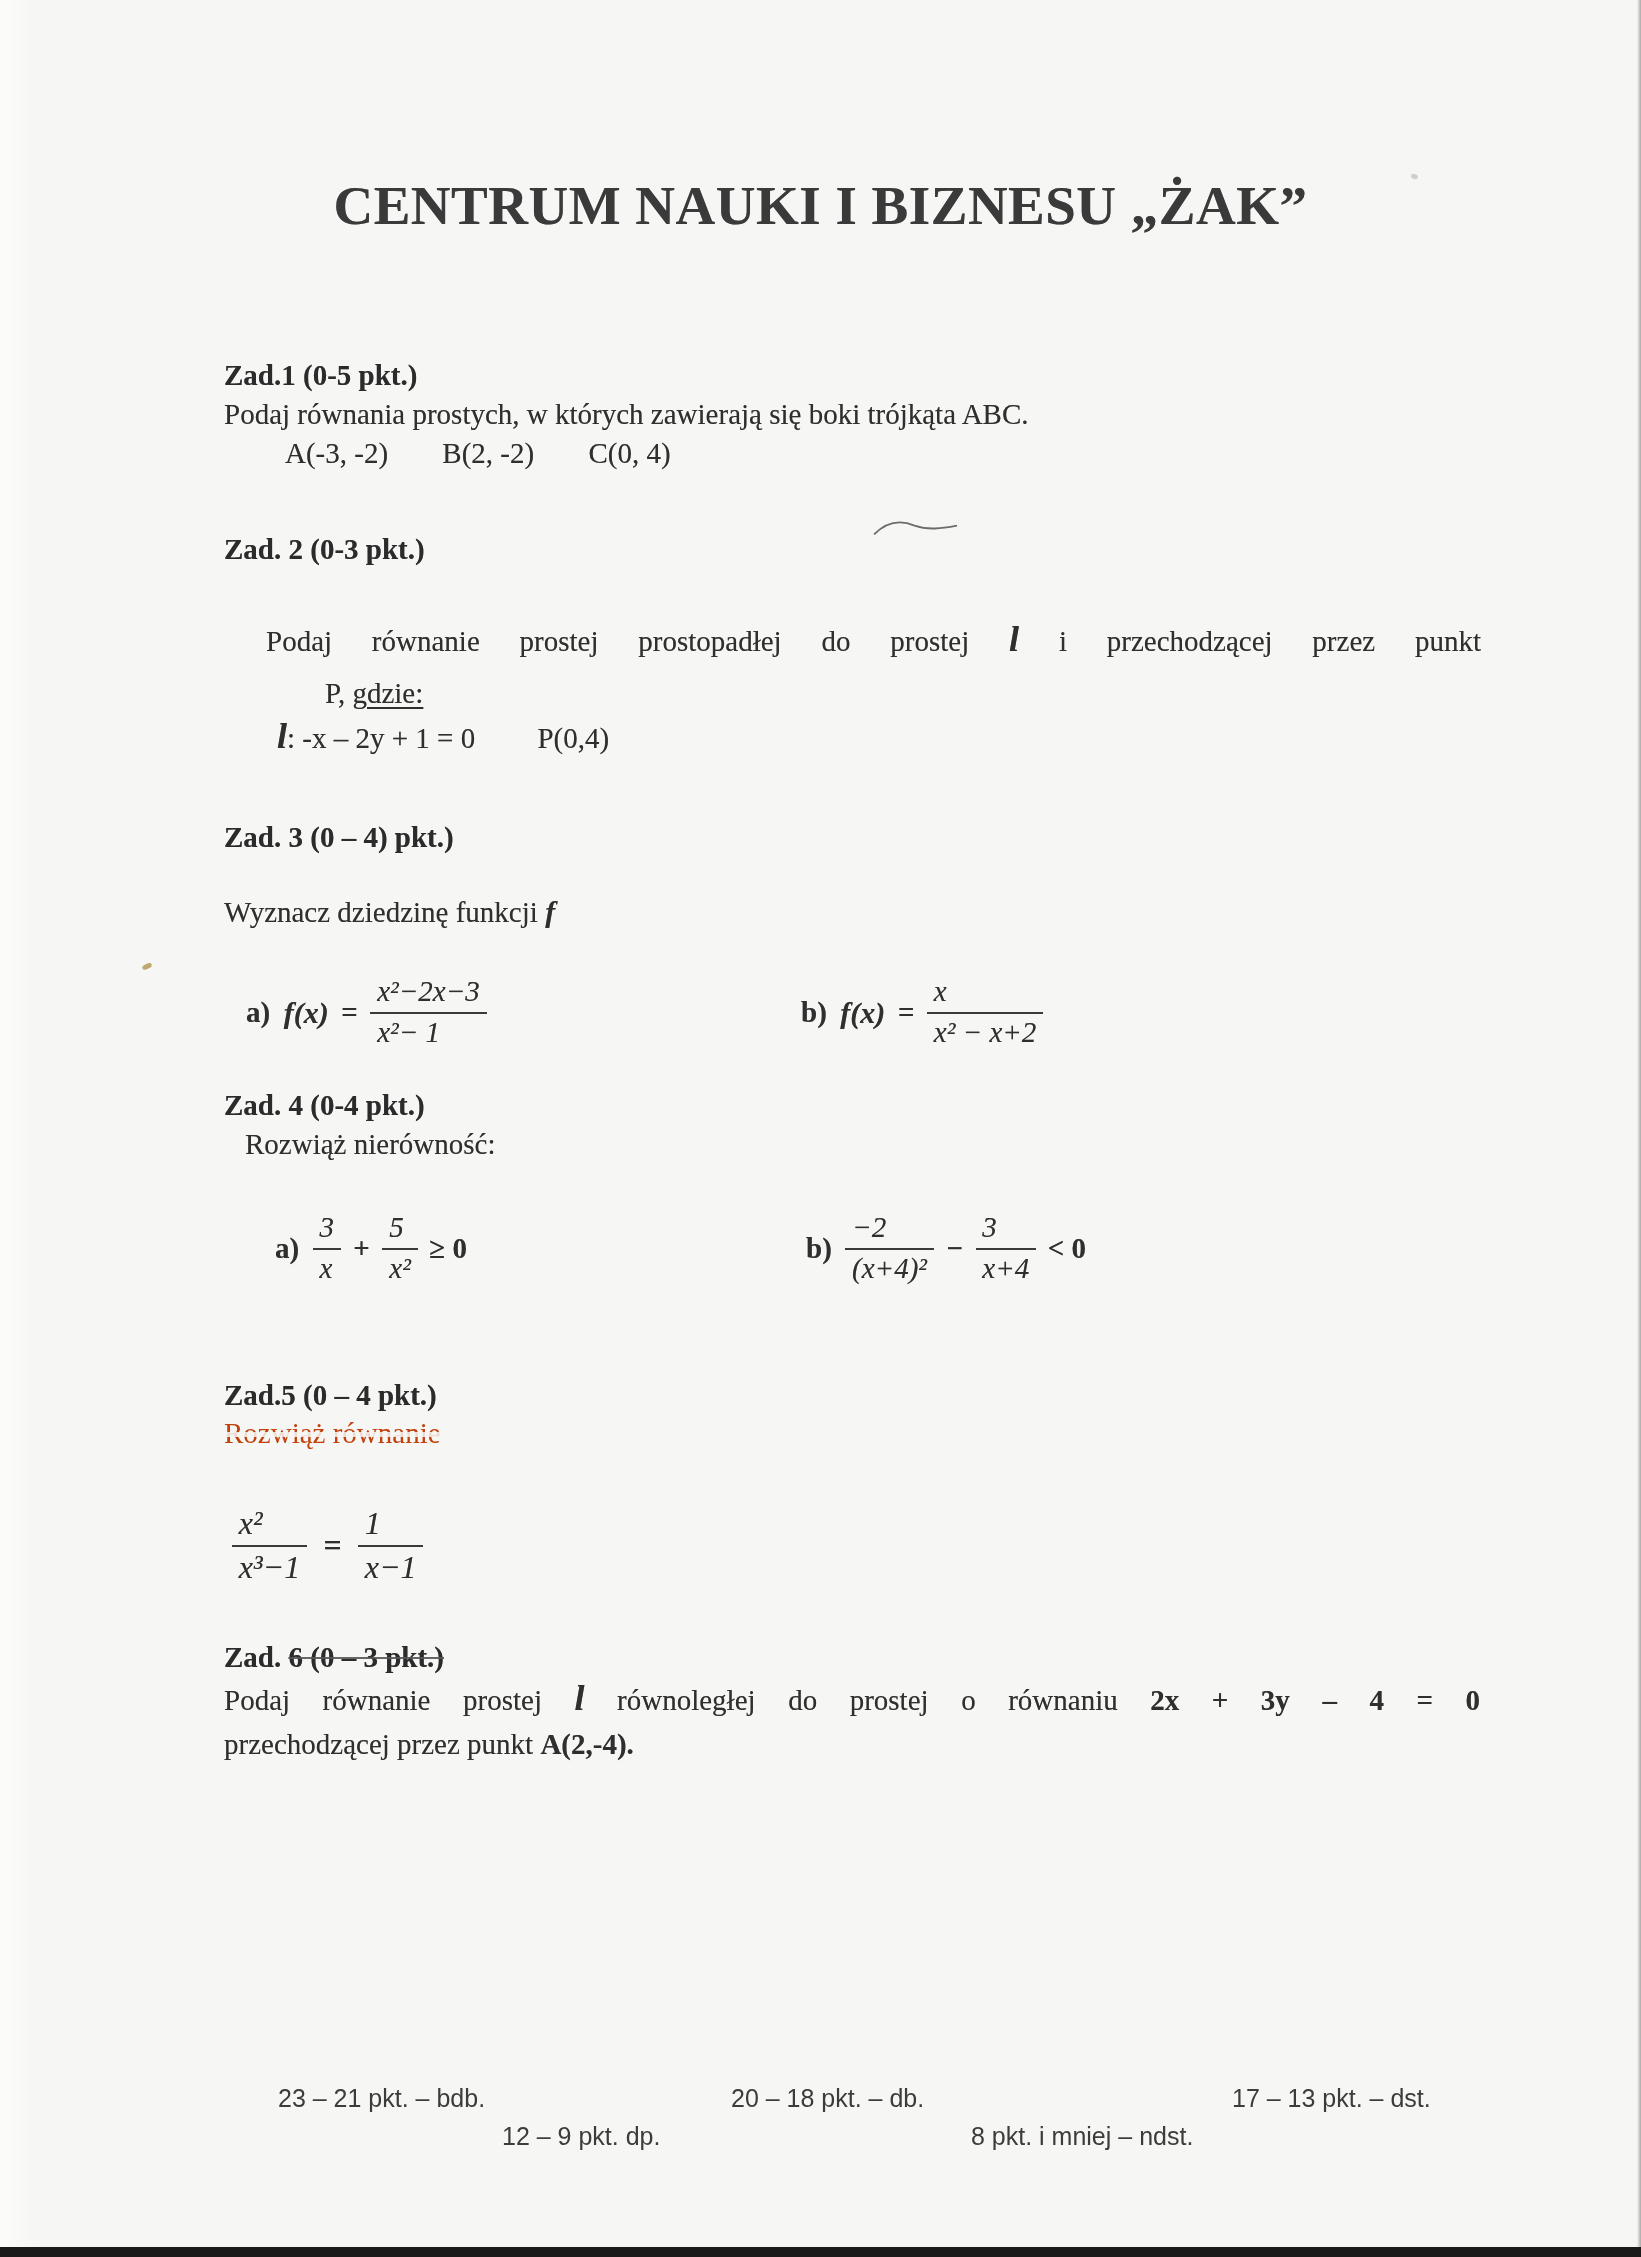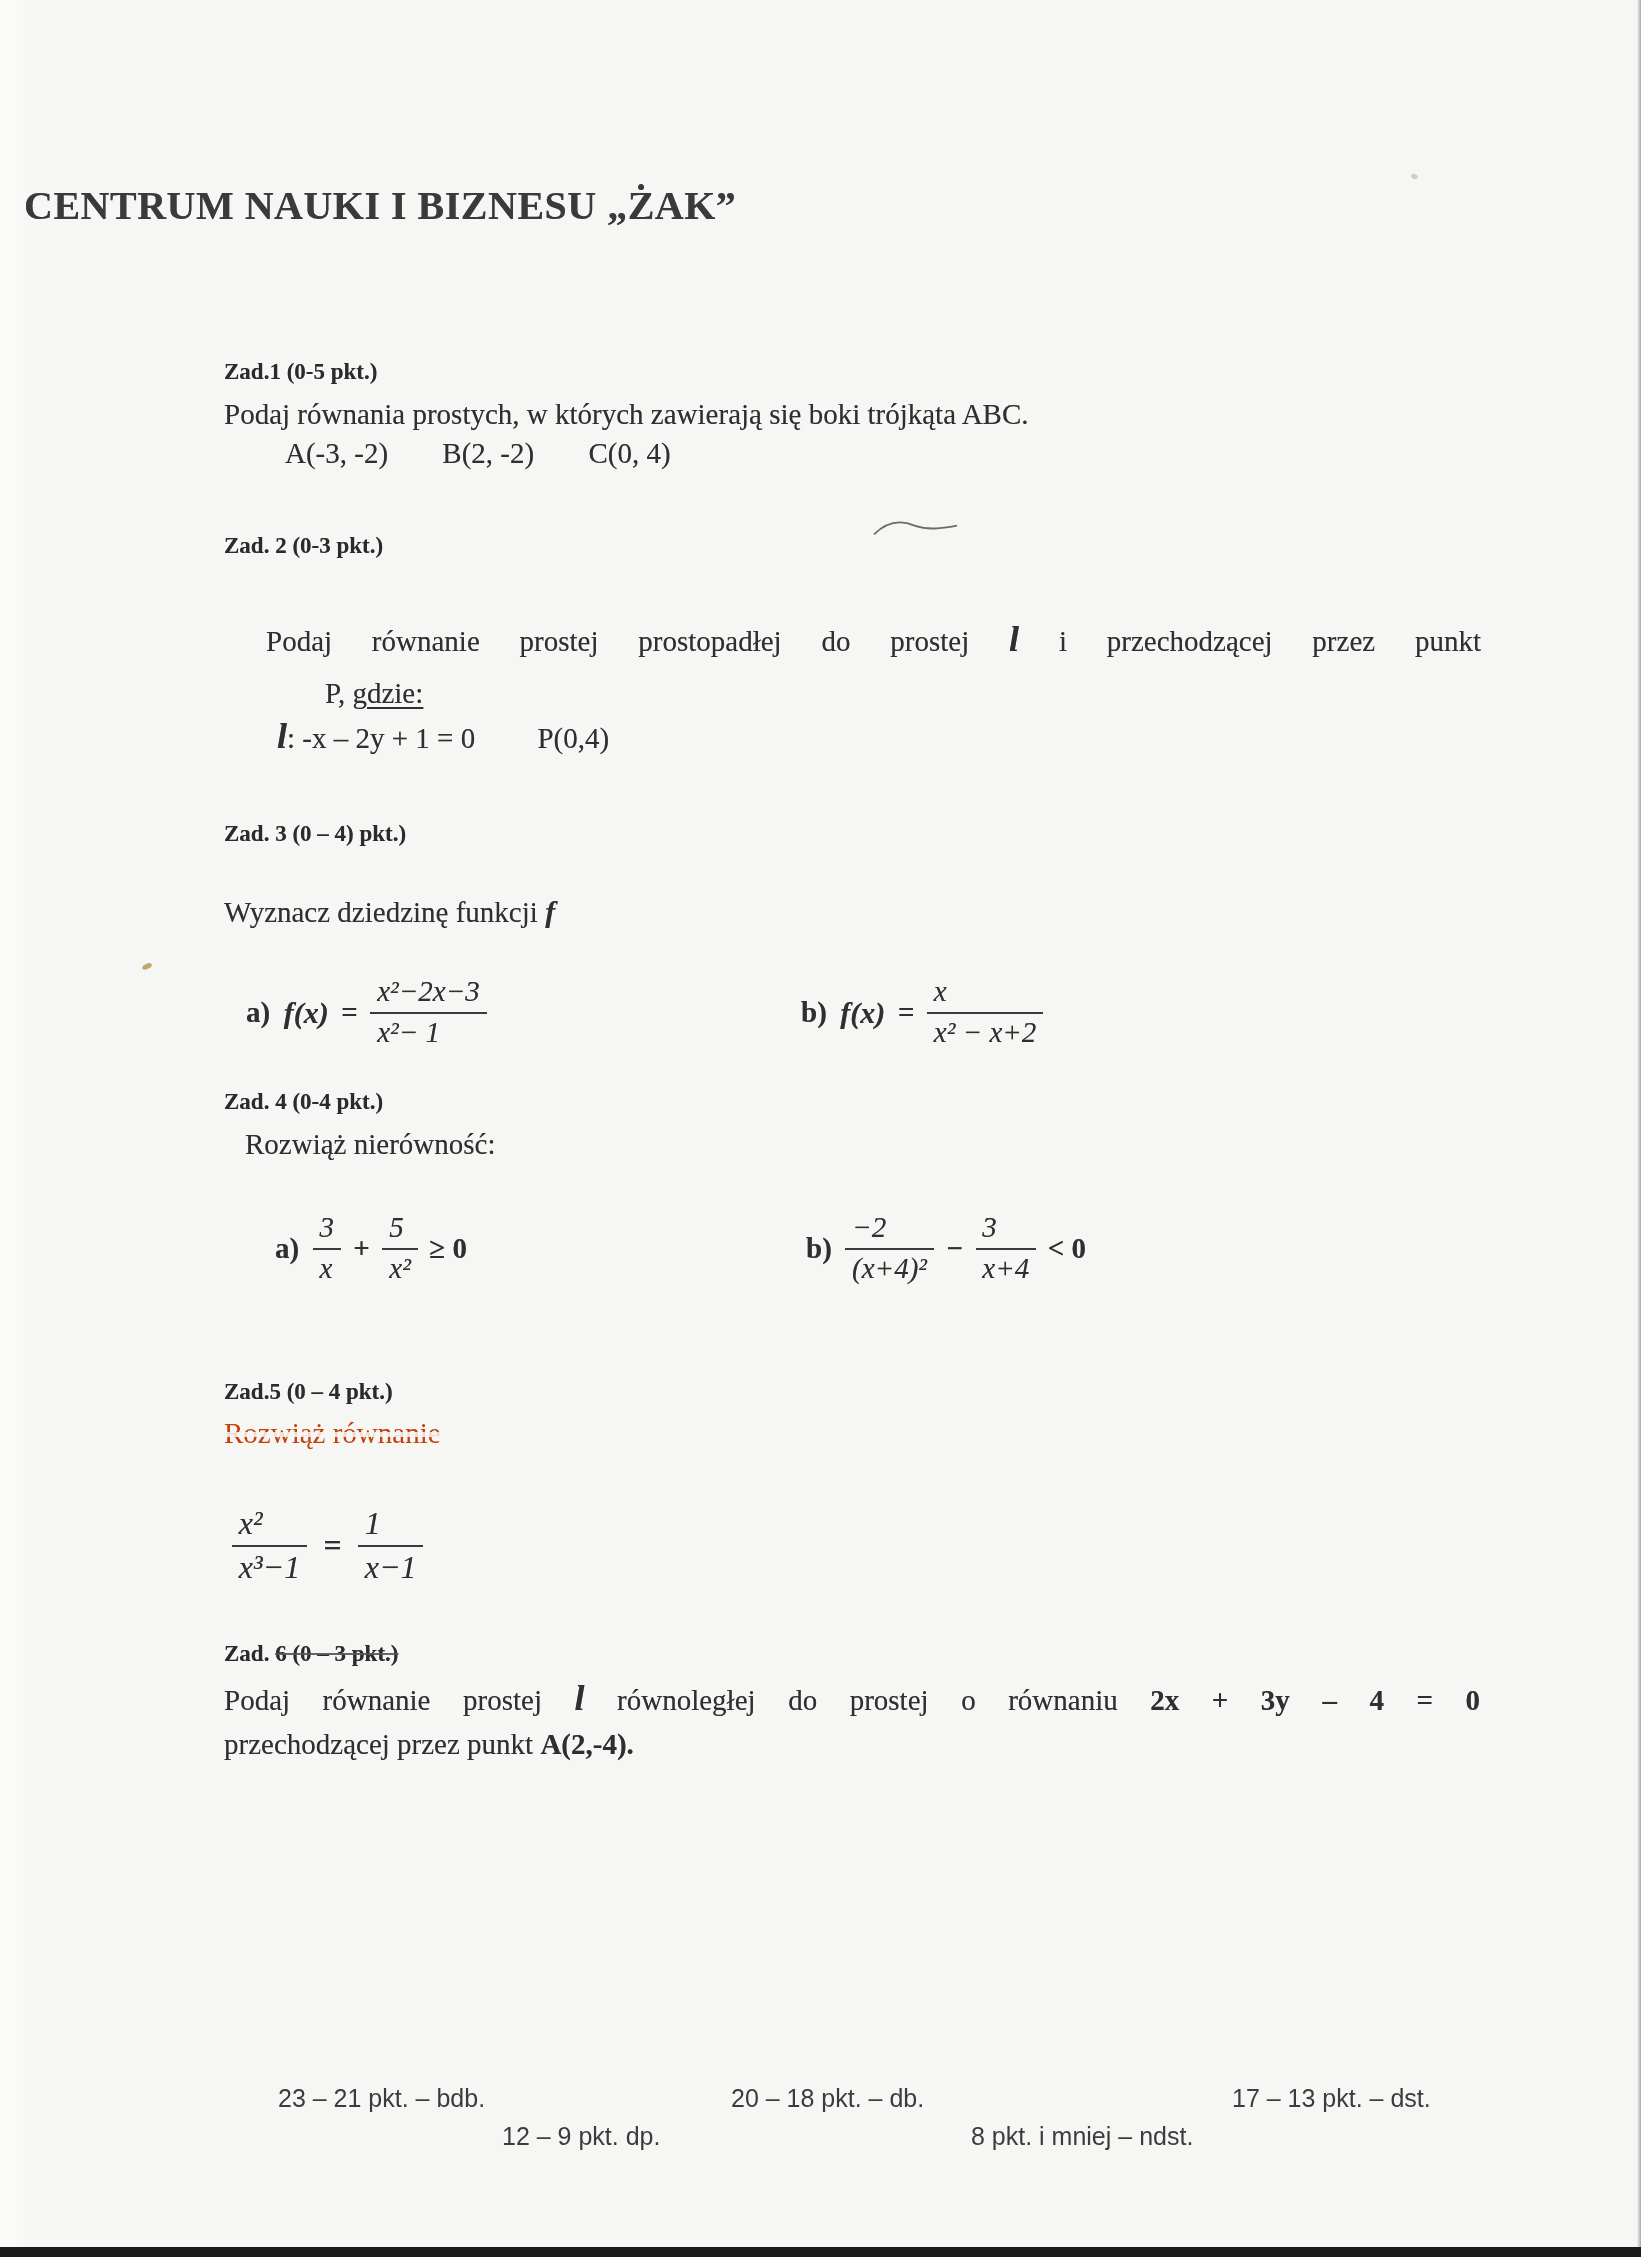--- a/index.html
+++ b/index.html
@@ -10,25 +10,26 @@
     margin:0 auto;
     background:#f6f6f4;
     overflow:hidden;
     font-family:"Liberation Serif","DejaVu Serif",serif;
     color:#2f2f2f;
     text-shadow:0 0 0.6px rgba(55,55,55,.5);
   }
   .abs{position:absolute;white-space:nowrap;}
   .title{
     left:24px;top:180px;width:1593px;
-    font-weight:bold;font-size:40px;line-height:51px;
+    text-align:center;
+    font-weight:bold;font-size:55px;line-height:51px;
     color:#3a3a3a;
     letter-spacing:0.5px;
   }
-  .h{font-weight:bold;font-size:23px;color:#2b2b2b;}
+  .h{font-weight:bold;font-size:29px;color:#2b2b2b;}
   .t{font-size:29px;}
   .b{font-weight:bold;}
   .math-l{font-style:italic;font-weight:bold;font-size:36px;line-height:1;}
   .u{text-decoration:underline;text-decoration-thickness:1.9px;text-underline-offset:3.9px;}
   .justified{text-align:justify;text-align-last:justify;white-space:normal;}
   .fx{font-style:italic;font-weight:bold;font-size:30px;}
   
   .mrow{display:flex;align-items:center;height:97px;font-size:29px;}
   .frac{display:inline-block;text-align:left;font-style:italic;font-weight:400;line-height:1.15;}
   .frac .num{display:block;border-bottom:2.9px solid #3a3a3a;padding:0 6.8px 2.9px;}

